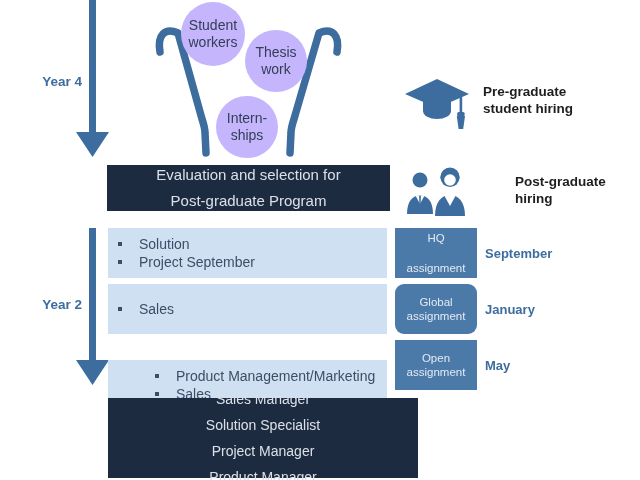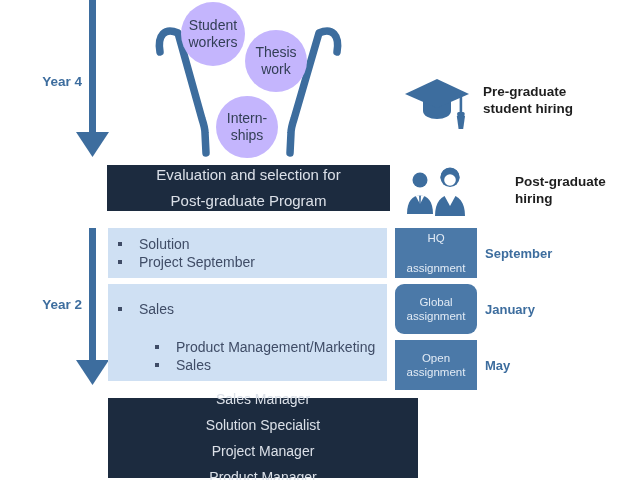--- a/index.html
+++ b/index.html
@@ -156,21 +156,21 @@
       <span class="bullet-sq"></span>
       <span>Sales</span>
     </div>
   </div>
   <div class="abs assignbox" style="left:395px;top:284px;width:82px;height:50px;border-radius:9px;">
     <span>Global</span>
     <span>assignment</span>
   </div>
   <div class="abs month-label" style="left:485px;top:284px;height:50px;">January</div>
 
-  <div class="abs lightrow" style="left:108px;top:331px;width:279px;height:50px;padding-left:47px;">
+  <div class="abs lightrow" style="left:108px;top:360px;width:279px;height:50px;padding-left:47px;">
     <div class="bullet-line">
       <span class="bullet-sq"></span>
       <span>Product Management/Marketing</span>
     </div>
     <div class="bullet-line">
       <span class="bullet-sq"></span>
       <span>Sales</span>
     </div>
   </div>
   <div class="abs assignbox" style="left:395px;top:340px;width:82px;height:50px;">

